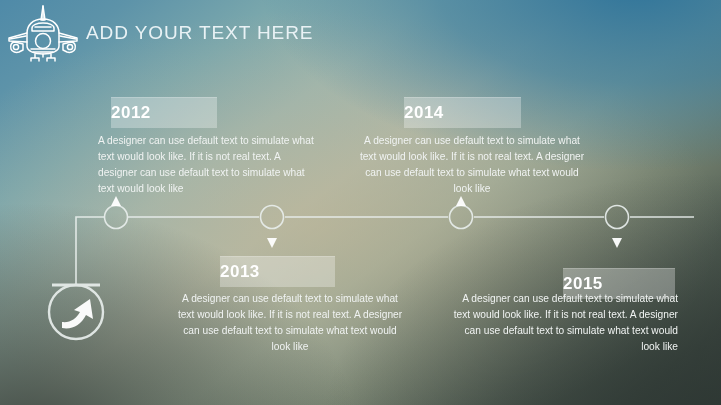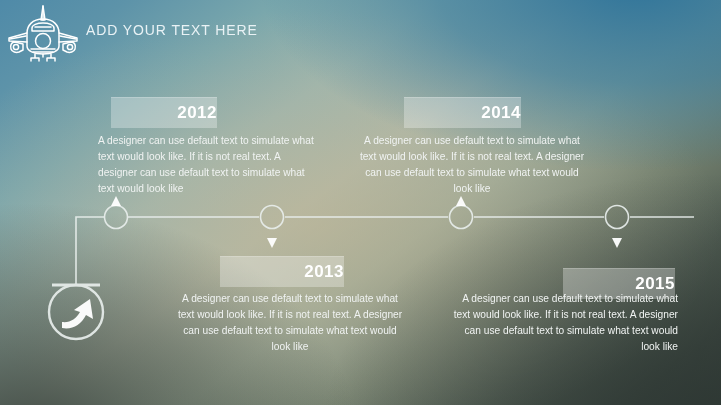--- a/index.html
+++ b/index.html
@@ -38,21 +38,21 @@
       radial-gradient(ellipse 420px 300px at 4% 108%, rgba(46,56,52,0.85) 0%, rgba(52,62,57,0.40) 46%, rgba(60,70,64,0.0) 78%),
       radial-gradient(ellipse 480px 320px at 98% 106%, rgba(44,54,50,0.80) 0%, rgba(50,60,55,0.35) 48%, rgba(60,70,64,0.0) 80%);
   }
 
   .layer { position: absolute; }
 
   
   #header-title {
     left: 86px;
     top: 22px;
-    font-size: 14px;
+    font-size: 19px;
     letter-spacing: 0.9px;
     color: #e9f2f5;
     font-weight: 400;
     z-index: 6;
   }
   #plane-icon {
     left: 5px;
     top: 2px;
     width: 76px;
     height: 62px;
@@ -63,21 +63,21 @@
   #timeline { left: 0; top: 0; width: 721px; height: 405px; z-index: 4; }
 
   
   .year-box {
     position: absolute;
     height: 30px;
     background: rgba(255,255,255,0.30);
     border-top: 1px solid rgba(255,255,255,0.20);
     display: flex;
     align-items: center;
-    justify-content: flex-end;
+    justify-content: flex-start;
     z-index: 5;
   }
   .year-label {
     font-size: 17px;
     font-weight: bold;
     color: #ffffff;
     letter-spacing: 0.5px;
   }
 
   .body-text {
@@ -88,21 +88,21 @@
     z-index: 5;
   }
 
   
   #box-2012 { left: 111px; top: 97px; width: 106px; }
   #text-2012 { left: 98px; top: 133px; width: 218px; text-align: left; }
 
   #box-2014 { left: 404px; top: 97px; width: 117px; }
   #text-2014 { left: 357px; top: 133px; width: 230px; text-align: center; }
 
-  #box-2013 { left: 220px; top: 256px; width: 124px; }
+  #box-2013 { left: 220px; top: 256px; width: 115px; }
   #text-2013 { left: 175px; top: 291px; width: 230px; text-align: center; }
 
   #box-2015 { left: 563px; top: 268px; width: 112px; }
   #text-2015 { left: 450px; top: 291px; width: 228px; text-align: right; }
 </style>
 </head>
 <body>
 
 <div id="slide">
 

